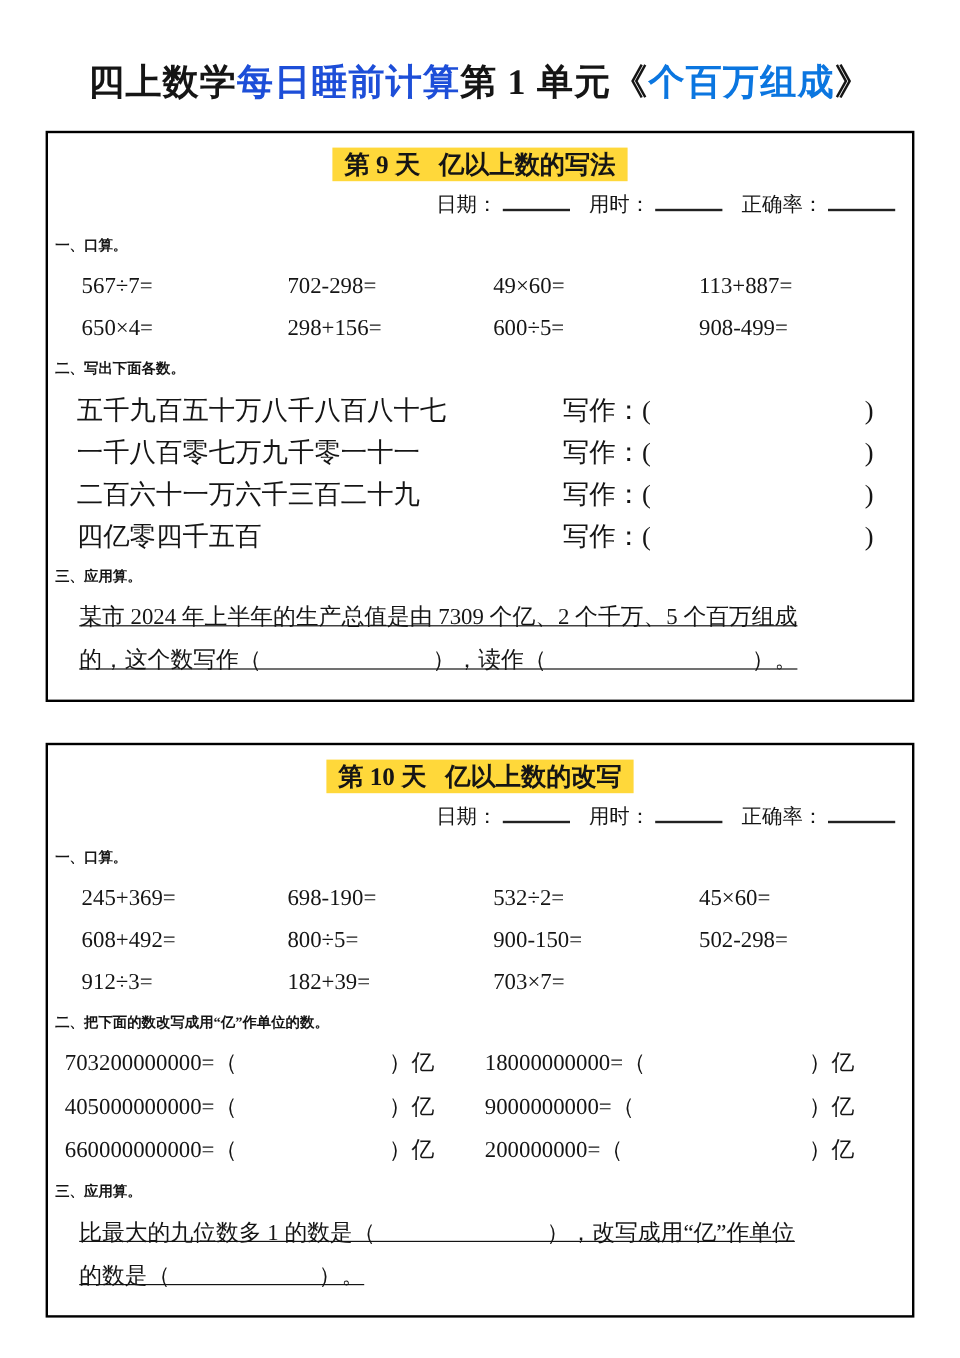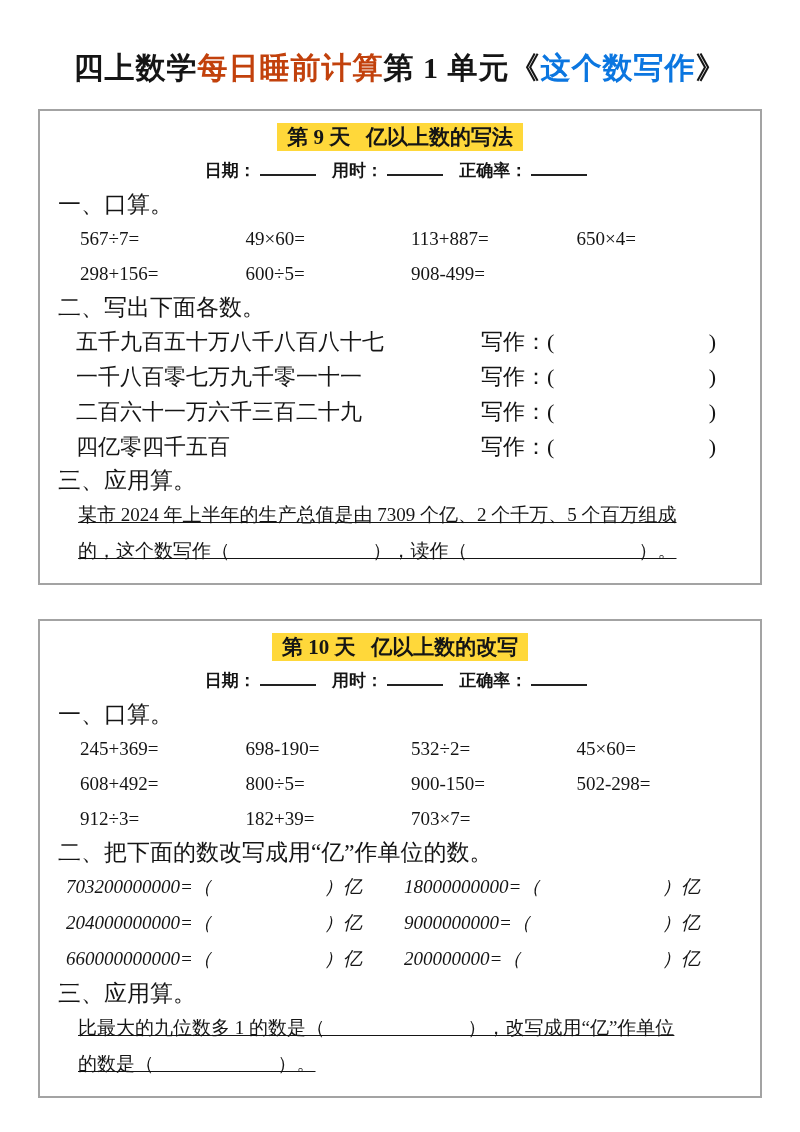--- a/index.html
+++ b/index.html
@@ -11,55 +11,55 @@
   }
   .page{width:800px;height:1132px;box-sizing:border-box;overflow:hidden;}
   .main-title{
     margin:48px 0 20px;
     text-align:center;
     font-size:30px;
     font-weight:bold;
     letter-spacing:1px;
     white-space:nowrap;
   }
-  .red{color:#c2410c;}
+  .red{color:#1d4ed8;}
   .blue{color:#0b76e0;}
   .box{
-    border:2px solid #a3a3a3;
+    border:2px solid #000000;
     margin:0 38px 34px;
-    padding:10px 18px 14px;
+    padding:10px 6px 14px;
     box-sizing:border-box;
   }
   .day-header{text-align:center;margin:2px 0 8px;}
   .highlight{
     background:#ffd83a;
     font-size:21px;
     font-weight:bold;
     padding:2px 10px;
     white-space:pre-wrap;
   }
   .meta{
-    text-align:center;
+    text-align:right;
     font-size:17px;
-    font-weight:bold;
+    font-weight:normal;
     padding-right:6px;
     margin-bottom:6px;
     white-space:nowrap;
   }
   .blank{
     display:inline-block;
     width:56px;
     height:14px;
     border-bottom:2px solid #222;
     margin:0 12px 0 4px;
   }
   .blank:last-child{margin-right:2px;}
   .q-title{
-    font-size:23px;
-    font-weight:normal;
+    font-size:12px;
+    font-weight:bold;
     line-height:33px;
   }
   .oral-grid{
     display:grid;
     grid-template-columns:repeat(4,1fr);
     padding-left:22px;
     font-size:19px;
     line-height:35px;
   }
   .write-row{
@@ -78,44 +78,45 @@
     white-space:pre-wrap;
     text-decoration:underline;
   }
   .rewrite-row{
     display:grid;
     grid-template-columns:1fr 1fr;
     font-size:19px;
     line-height:36px;
     padding-left:8px;
   }
-  .rewrite-cell{display:flex;padding-right:42px;font-style:italic;}
+  .rewrite-cell{display:flex;padding-right:42px;}
 </style>
 </head>
 <body>
 
 <div class="page">
 
-  <h1 class="main-title"><span>四上数学</span><span class="red">每日睡前计算</span><span>第 1 单元《</span><span class="blue">这个数写作</span><span>》</span></h1>
+  <h1 class="main-title"><span>四上数学</span><span class="red">每日睡前计算</span><span>第 1 单元《</span><span class="blue">个百万组成</span><span>》</span></h1>
 
   <section class="box">
     <div class="day-header">
       <span class="highlight">第 9 天   亿以上数的写法</span>
     </div>
 
     <div class="meta">
       <span>日期：</span><span class="blank"></span>
       <span>用时：</span><span class="blank"></span>
       <span>正确率：</span><span class="blank"></span>
     </div>
 
     <div class="q-title">一、口算。</div>
 
     <div class="oral-grid">
       <span>567÷7=</span>
+      <span>702-298=</span>
       <span>49×60=</span>
       <span>113+887=</span>
       <span>650×4=</span>
       <span>298+156=</span>
       <span>600÷5=</span>
       <span>908-499=</span>
     </div>
 
     <div class="q-title">二、写出下面各数。</div>
 
@@ -187,21 +188,21 @@
       </div>
       <div class="rewrite-cell">
         <span>18000000000=</span>
         <span>（</span>
         <span class="spacer"></span>
         <span>）亿</span>
       </div>
     </div>
     <div class="rewrite-row">
       <div class="rewrite-cell">
-        <span>204000000000=</span>
+        <span>405000000000=</span>
         <span>（</span>
         <span class="spacer"></span>
         <span>）亿</span>
       </div>
       <div class="rewrite-cell">
         <span>9000000000=</span>
         <span>（</span>
         <span class="spacer"></span>
         <span>）亿</span>
       </div>

